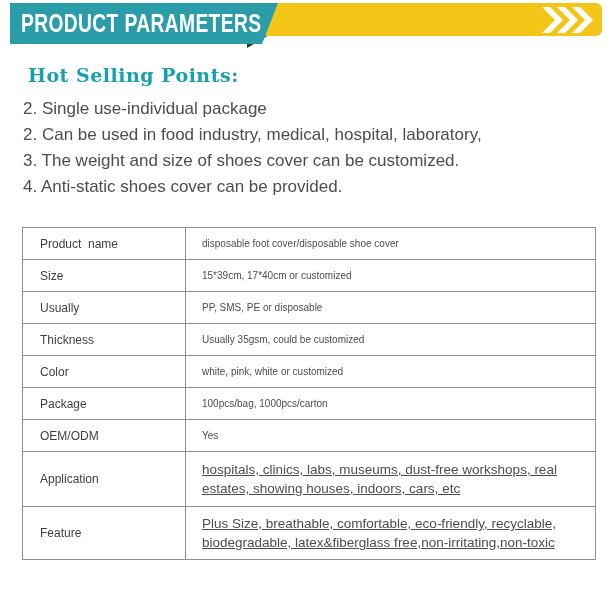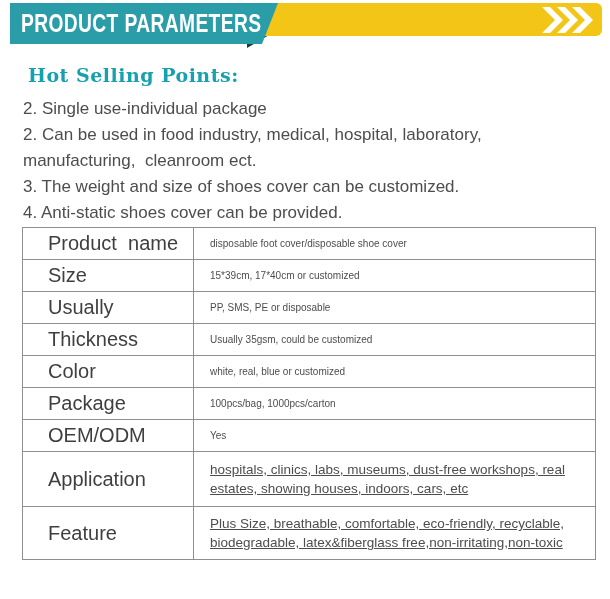--- a/index.html
+++ b/index.html
@@ -72,22 +72,22 @@
     border-collapse: collapse;
     table-layout: fixed;
   }
   .params td {
     border: 1px solid var(--border, #8f8f8f);
     vertical-align: middle;
     color: var(--text, #4d4d4d);
   }
   .params td.lbl {
     width: 141px;
-    font-size: 20px;
-    padding: 0 4px 0 25px;
+    font-size: 12px;
+    padding: 0 4px 0 17px;
     color: #3f3f3f;
     white-space: pre-wrap;
   }
   .params td.val {
     font-size: 10px;
     padding: 0 6px 0 16px;
     white-space: pre-wrap;
   }
   .params tr.h32 td { height: 31px; }
   .params tr.h55 td { height: 54px; }
@@ -108,21 +108,20 @@
   </div>
   <div class="banner-teal">
     <div class="banner-title">PRODUCT PARAMETERS</div>
   </div>
 </div>
 
 <div class="hsp-heading">Hot Selling Points:</div>
 <div class="hsp-lines">
   <div class="hsp-line">2. Single use-individual package</div>
   <div class="hsp-line">2. Can be used in food industry, medical, hospital, laboratory,</div>
-  <div class="hsp-line">manufacturing,  cleanroom ect.</div>
   <div class="hsp-line">3. The weight and size of shoes cover can be customized.</div>
   <div class="hsp-line">4. Anti-static shoes cover can be provided.</div>
 </div>
 
 <table class="params">
   <tbody>
     <tr class="h32">
       <td class="lbl">Product  name</td>
       <td class="val">disposable foot cover/disposable shoe cover</td>
     </tr>
@@ -133,21 +132,21 @@
     <tr class="h32">
       <td class="lbl">Usually</td>
       <td class="val">PP, SMS, PE or disposable</td>
     </tr>
     <tr class="h32">
       <td class="lbl">Thickness</td>
       <td class="val">Usually 35gsm, could be customized</td>
     </tr>
     <tr class="h32">
       <td class="lbl">Color</td>
-      <td class="val">white, real, blue or customized</td>
+      <td class="val">white, pink, white or customized</td>
     </tr>
     <tr class="h32">
       <td class="lbl">Package</td>
       <td class="val">100pcs/bag, 1000pcs/carton</td>
     </tr>
     <tr class="h32">
       <td class="lbl">OEM/ODM</td>
       <td class="val">Yes</td>
     </tr>
     <tr class="h55">

